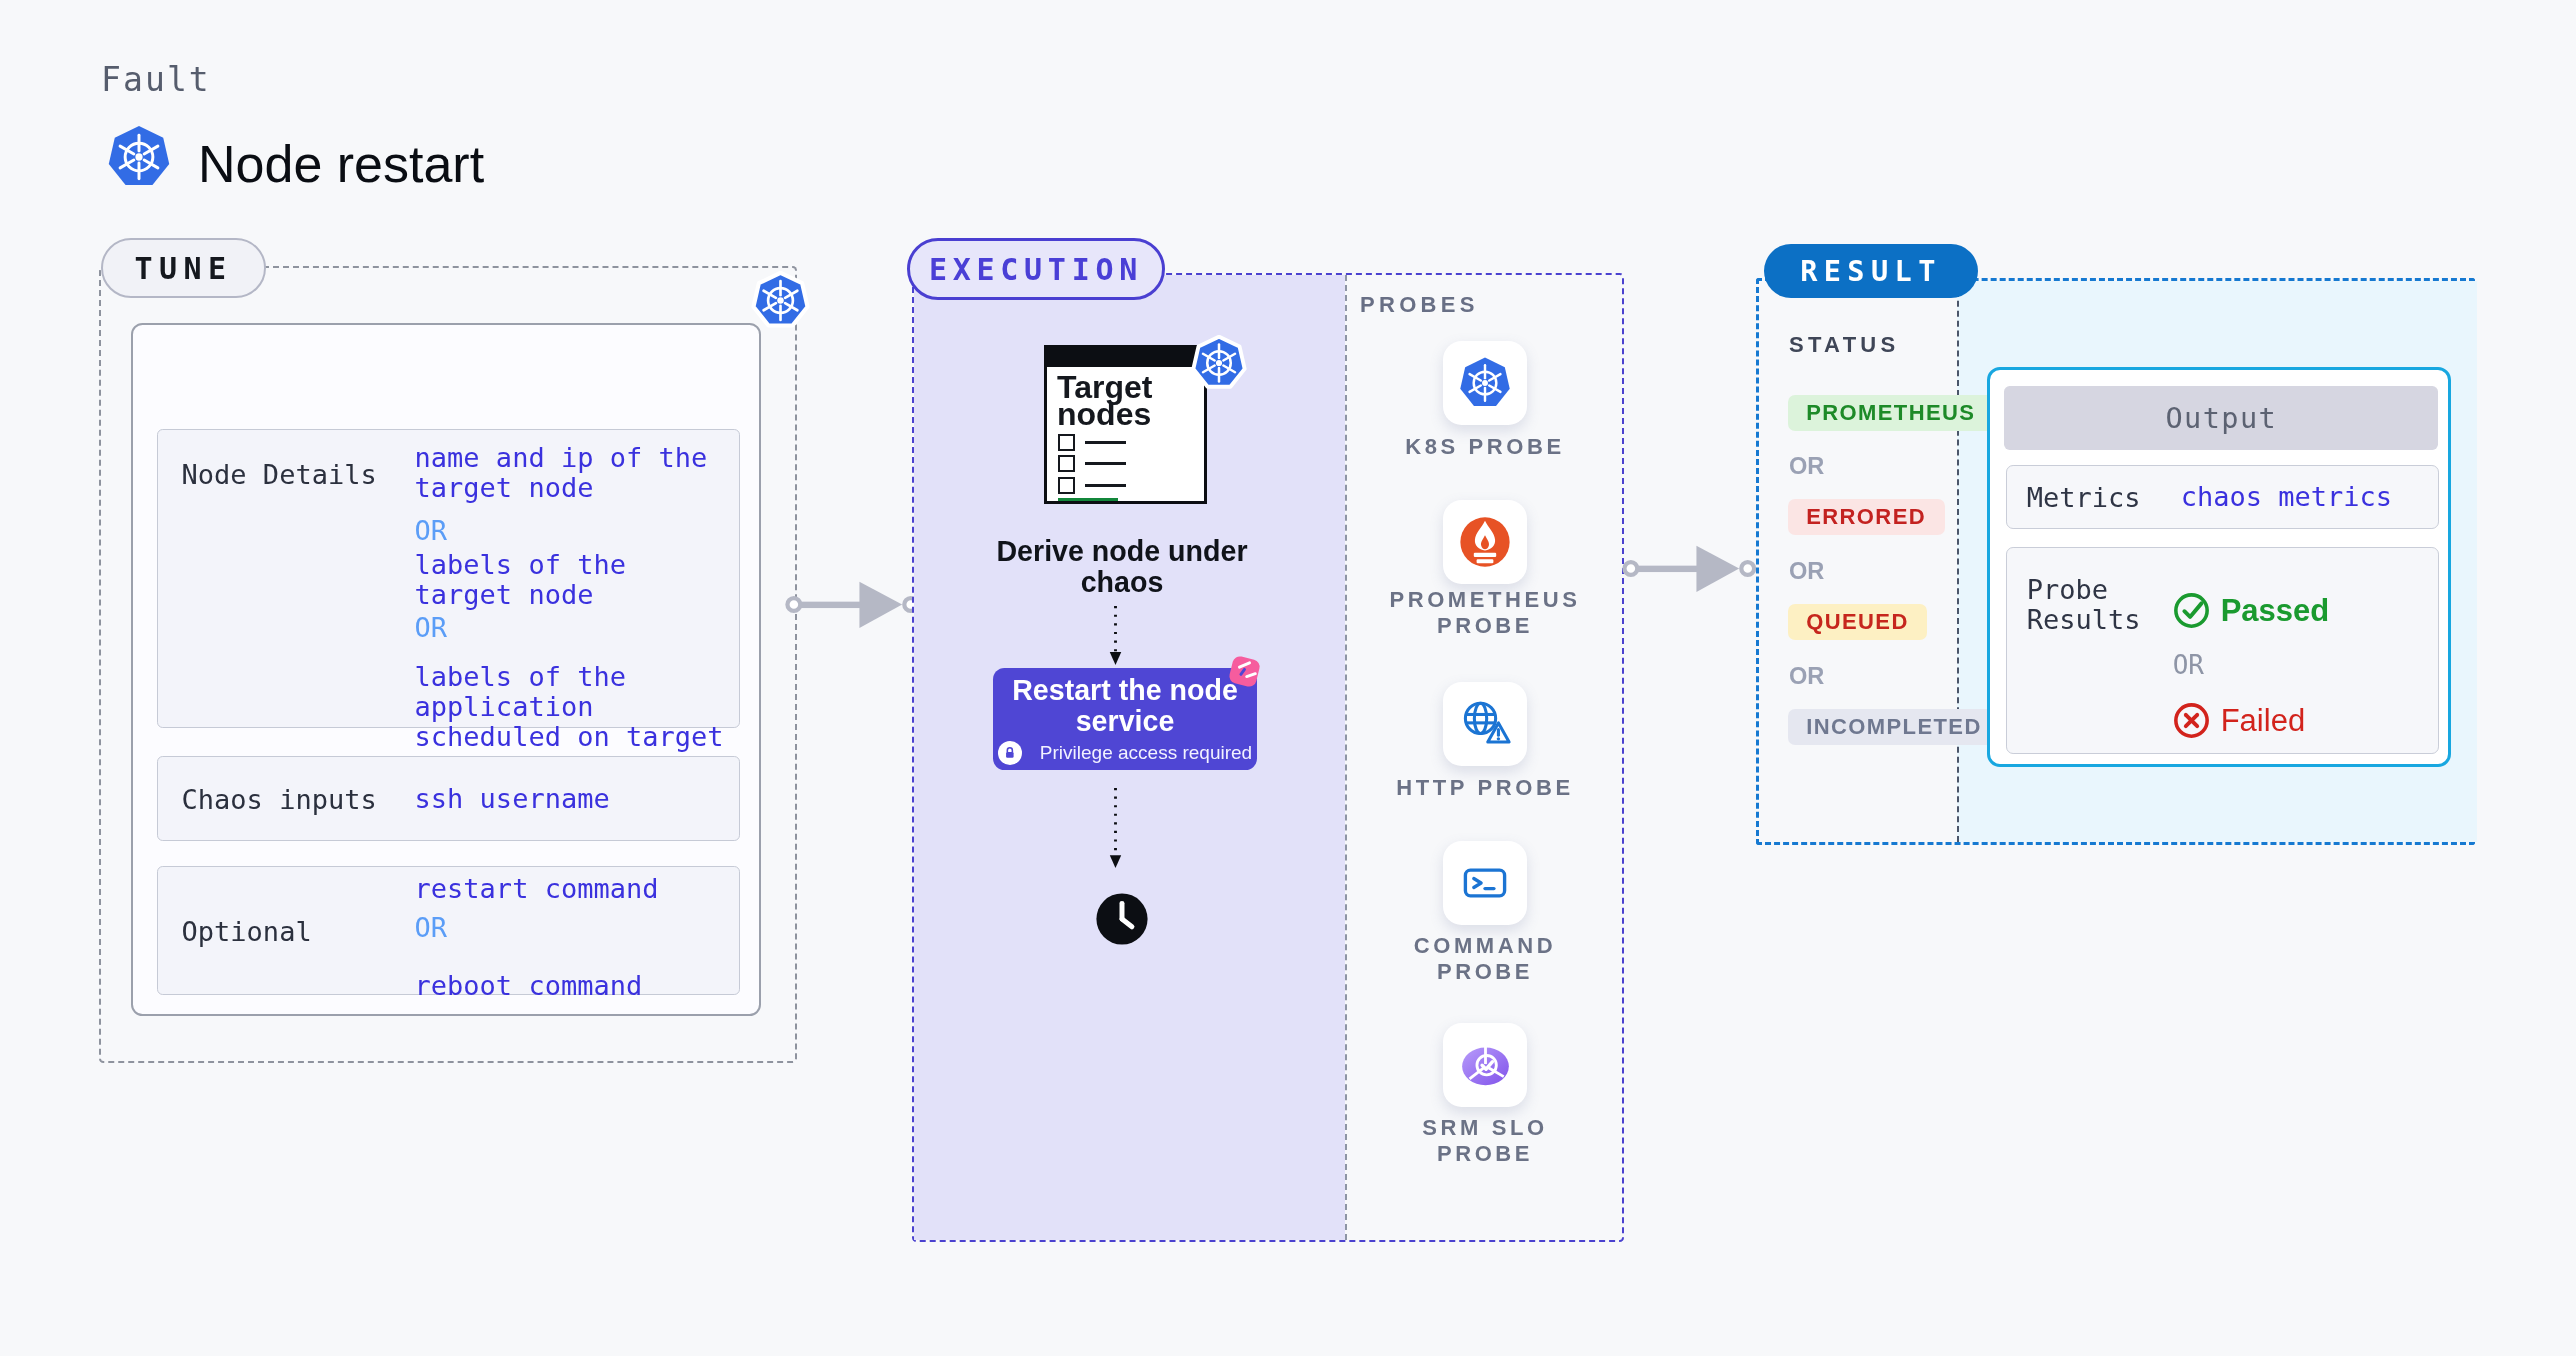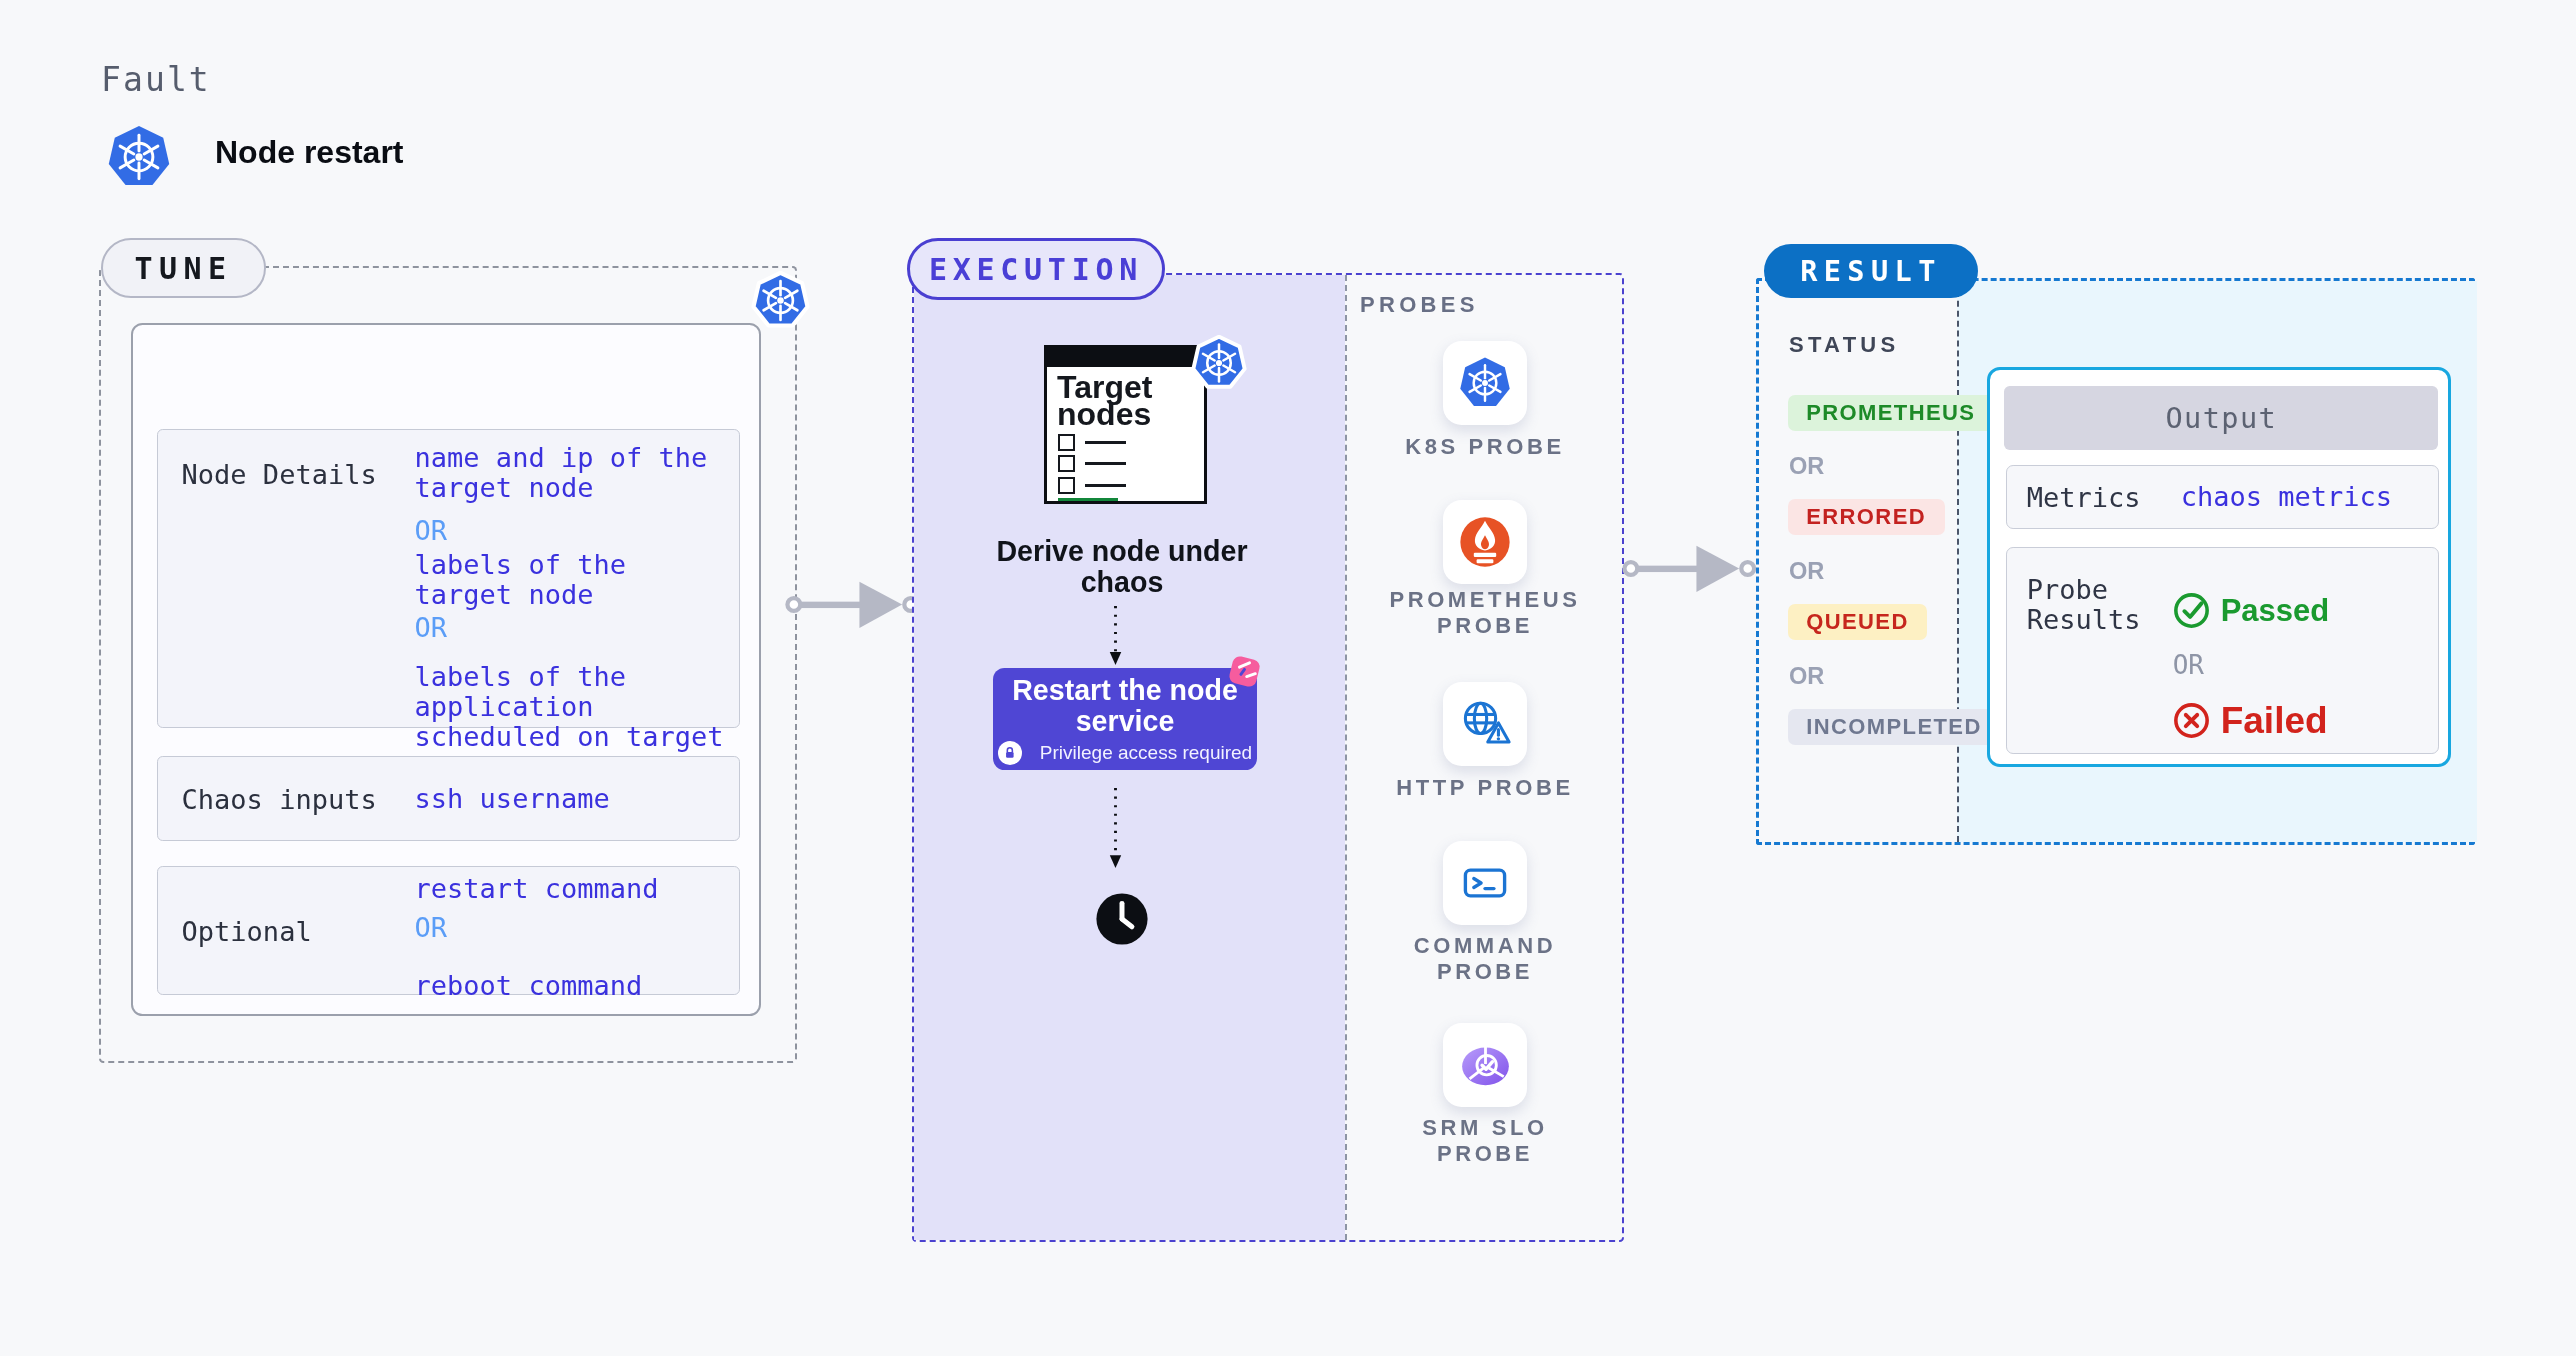--- a/index.html
+++ b/index.html
@@ -4,21 +4,21 @@
 <style>
   html,body{margin:0;padding:0;background:#f7f8fa;}
   .canvas{position:relative;width:2576px;height:1357px;background:#f7f8fa;
           font-family:"Liberation Sans",sans-serif;overflow:hidden;}
   .abs{position:absolute;}
   .pre{white-space:pre-line;}
 
   
   .eyebrow{left:101px;top:60px;font-family:"DejaVu Sans Mono",monospace;
            font-size:33px;color:#565d6d;letter-spacing:2.1px;}
-  .page-title{left:198px;top:134px;font-size:32px;font-weight:700;color:#0a0d13;margin-left:17px;}
+  .page-title{left:198px;top:134px;font-size:52px;font-weight:400;color:#0a0d13;}
   .main-logo{left:106px;top:124px;width:66px;height:66px;}
 
   
   .pill{display:flex;align-items:center;justify-content:center;border-radius:34px;
         font-family:"DejaVu Sans Mono",monospace;font-weight:700;z-index:6;}
   .tune-pill{left:101px;top:238px;width:161px;height:56px;background:#f1f2f7;
              border:2.9px solid #b4b7c6;font-size:30px;color:#15181e;letter-spacing:6.4px;}
   .exec-pill{left:907px;top:238px;width:252px;height:56px;background:#e7e6fa;
              border:3.6px solid #4a3fd1;font-size:30px;color:#4a3fd6;letter-spacing:5.7px;}
   .result-pill{left:1764px;top:244px;width:214px;height:54px;background:#0c70c5;
@@ -117,21 +117,21 @@
   .row-probe-results{top:177px;height:207px;}
   .out-label{position:absolute;left:20px;font-family:"DejaVu Sans Mono",monospace;
              font-size:27px;color:#2f3545;line-height:30px;}
   .metrics-value{position:absolute;left:174px;top:0;height:64px;line-height:61px;
                  font-family:"DejaVu Sans Mono",monospace;font-size:27px;color:#3a31de;}
   .passed-icon{left:166px;top:44px;width:37px;height:37px;}
   .passed-text{left:214px;top:44px;height:37px;line-height:37px;font-size:31px;font-weight:700;color:#1a9a2f;}
   .outcome-or{left:166px;top:103px;height:28.6px;line-height:28.6px;
               font-family:"DejaVu Sans Mono",monospace;font-size:26px;color:#8e95a6;}
   .failed-icon{left:166px;top:154px;width:37px;height:37px;}
-  .failed-text{left:214px;top:154px;height:37px;line-height:37px;font-size:37px;font-weight:700;color:#d2231c;}
+  .failed-text{left:214px;top:154px;height:37px;line-height:37px;font-size:31px;font-weight:400;color:#d2231c;}
 </style>
 </head>
 <body>
 
 <svg width="0" height="0" style="position:absolute">
   <defs>
     <g id="k8s-shape">
       <polygon points="50,3 86.7,20.7 95.8,60.5 70.4,92.4 29.6,92.4 4.2,60.5 13.3,20.7" fill="#326ce5"></polygon>
       <circle cx="50" cy="50" r="21" fill="none" stroke="#fff" stroke-width="4.5"></circle>
       <circle cx="50" cy="50" r="5.5" fill="#fff"></circle>

